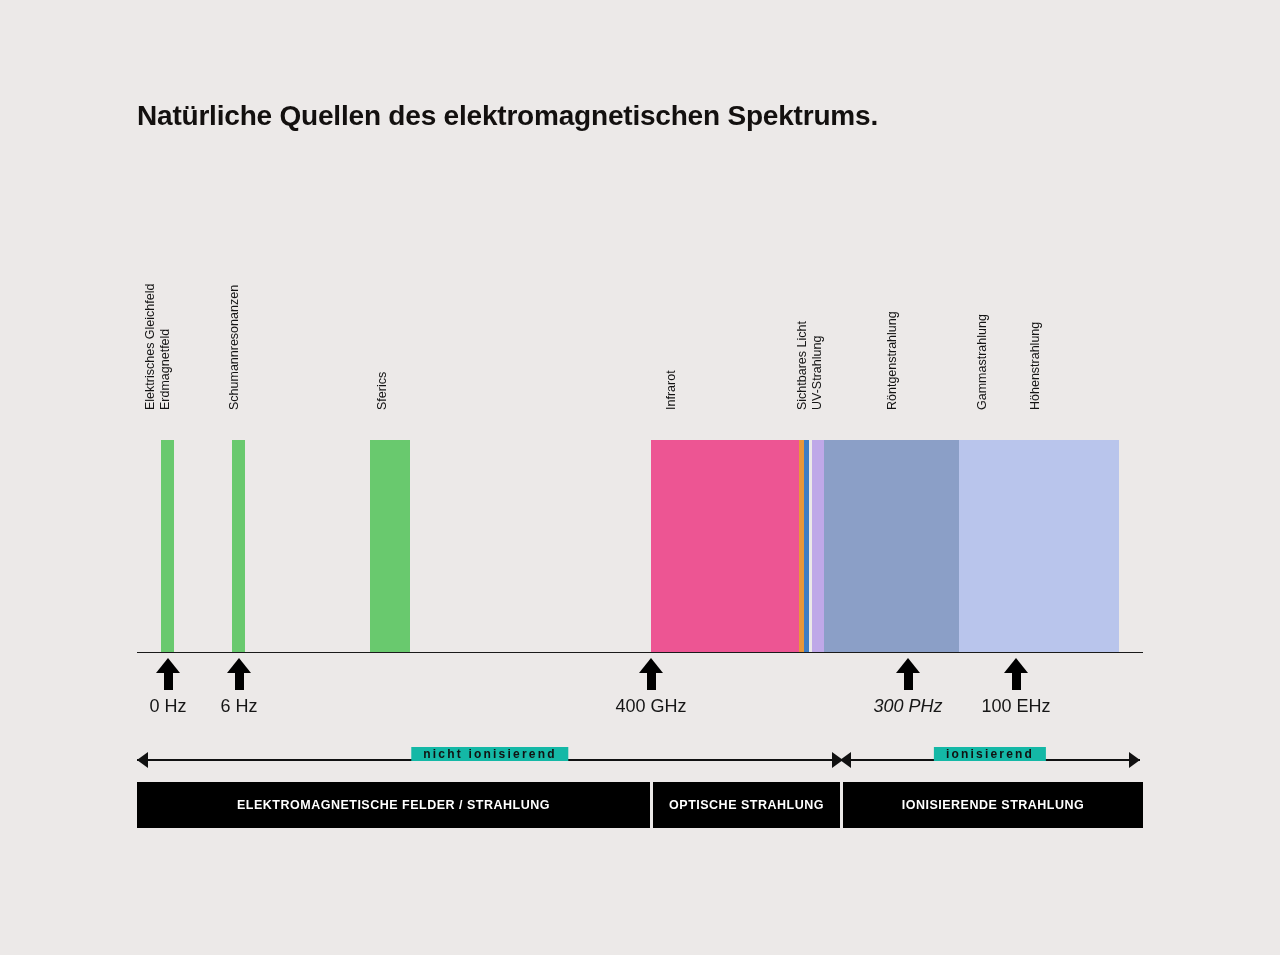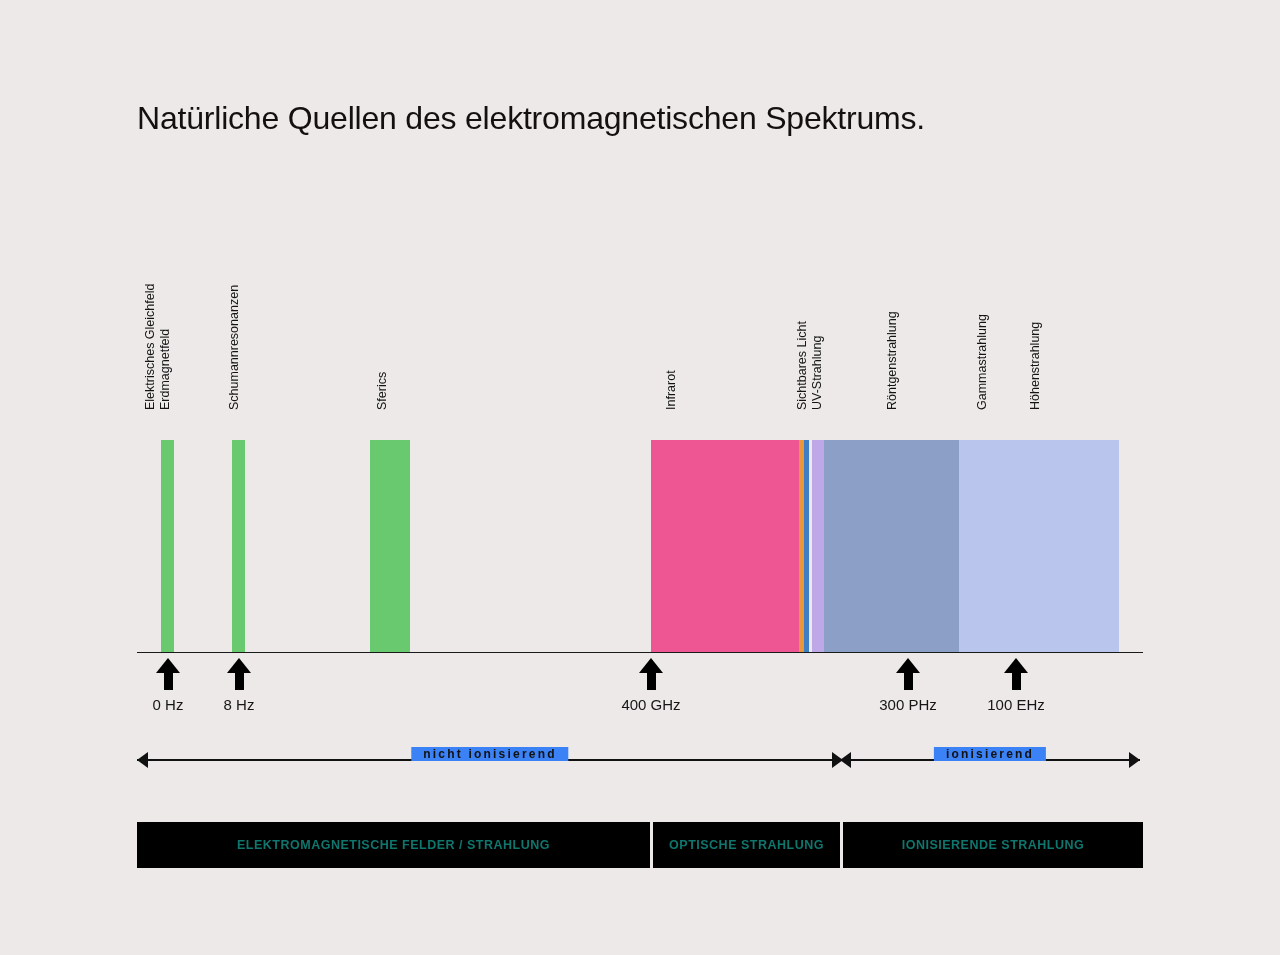--- a/index.html
+++ b/index.html
@@ -18,22 +18,22 @@
     position: relative;
     width: 1280px;
     height: 955px;
   }
 
   
   #chart-title {
     position: absolute;
     left: 137px;
     top: 100px;
-    font-size: 32px;
-    font-weight: 400;
+    font-size: 28px;
+    font-weight: 700;
     letter-spacing: -0.2px;
     color: #13100f;
     white-space: nowrap;
   }
 
   
   #plot {
     position: absolute;
     left: 137px;
     top: 240px;
@@ -96,21 +96,21 @@
     position: absolute;
     left: 0;
     top: 0;
     width: 0;
     height: 0;
     border-left: 12px solid transparent;
     border-right: 12px solid transparent;
     border-bottom: 15px solid #000;
   }
   .tick-label {
-    font-size: 15px;
+    font-size: 18px;
     color: #161616;
     white-space: nowrap;
   }
 
   
   .range {
     position: absolute;
     top: 752px;
     height: 16px;
   }
@@ -136,36 +136,36 @@
   }
   .range .cap-r {
     right: 0;
     border-left: 11px solid #111;
   }
   .range .rlabel {
     position: absolute;
     left: 50%;
     top: -5px;
     transform: translateX(-50%);
-    background: #3b82f6;
+    background: #14b8a6;
     padding: 0 12px;
     font-size: 12px;
     font-weight: 700;
     letter-spacing: 2.2px;
     color: #111;
     white-space: nowrap;
   }
 
   
   .catbar {
     position: absolute;
-    top: 822px;
+    top: 782px;
     height: 46px;
     background: #000;
-    color: #0f766e;
+    color: #ffffff;
     display: flex;
     align-items: center;
     justify-content: center;
     font-size: 12.5px;
     font-weight: 700;
     letter-spacing: 0.5px;
     text-align: center;
   }
 </style>
 </head>
@@ -225,30 +225,30 @@
         <div class="shaft"></div>
         <div class="head"></div>
       </div>
     <div class="tick-label">0 Hz</div>
   </div>
   <div class="tick" style="left:239px;">
     <div class="arrow-up">
         <div class="shaft"></div>
         <div class="head"></div>
       </div>
-    <div class="tick-label">8 Hz</div>
+    <div class="tick-label">6 Hz</div>
   </div>
   <div class="tick" style="left:651px;">
     <div class="arrow-up">
         <div class="shaft"></div>
         <div class="head"></div>
       </div>
     <div class="tick-label">400 GHz</div>
   </div>
-  <div class="tick" style="left:908px;">
+  <div class="tick" style="left:908px;font-style:italic;">
     <div class="arrow-up">
         <div class="shaft"></div>
         <div class="head"></div>
       </div>
     <div class="tick-label">300 PHz</div>
   </div>
   <div class="tick" style="left:1016px;">
     <div class="arrow-up">
         <div class="shaft"></div>
         <div class="head"></div>

